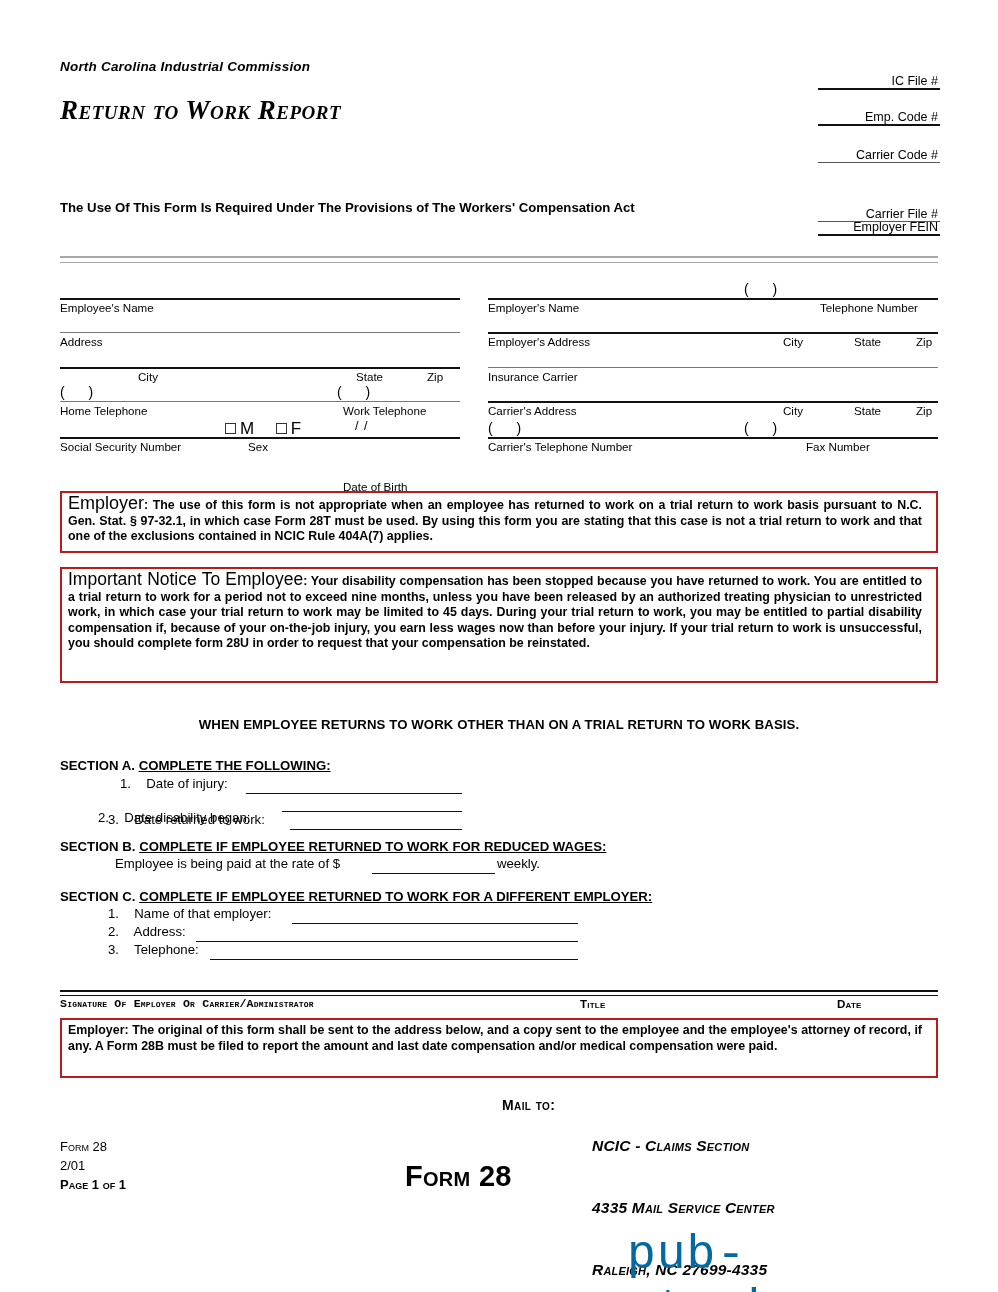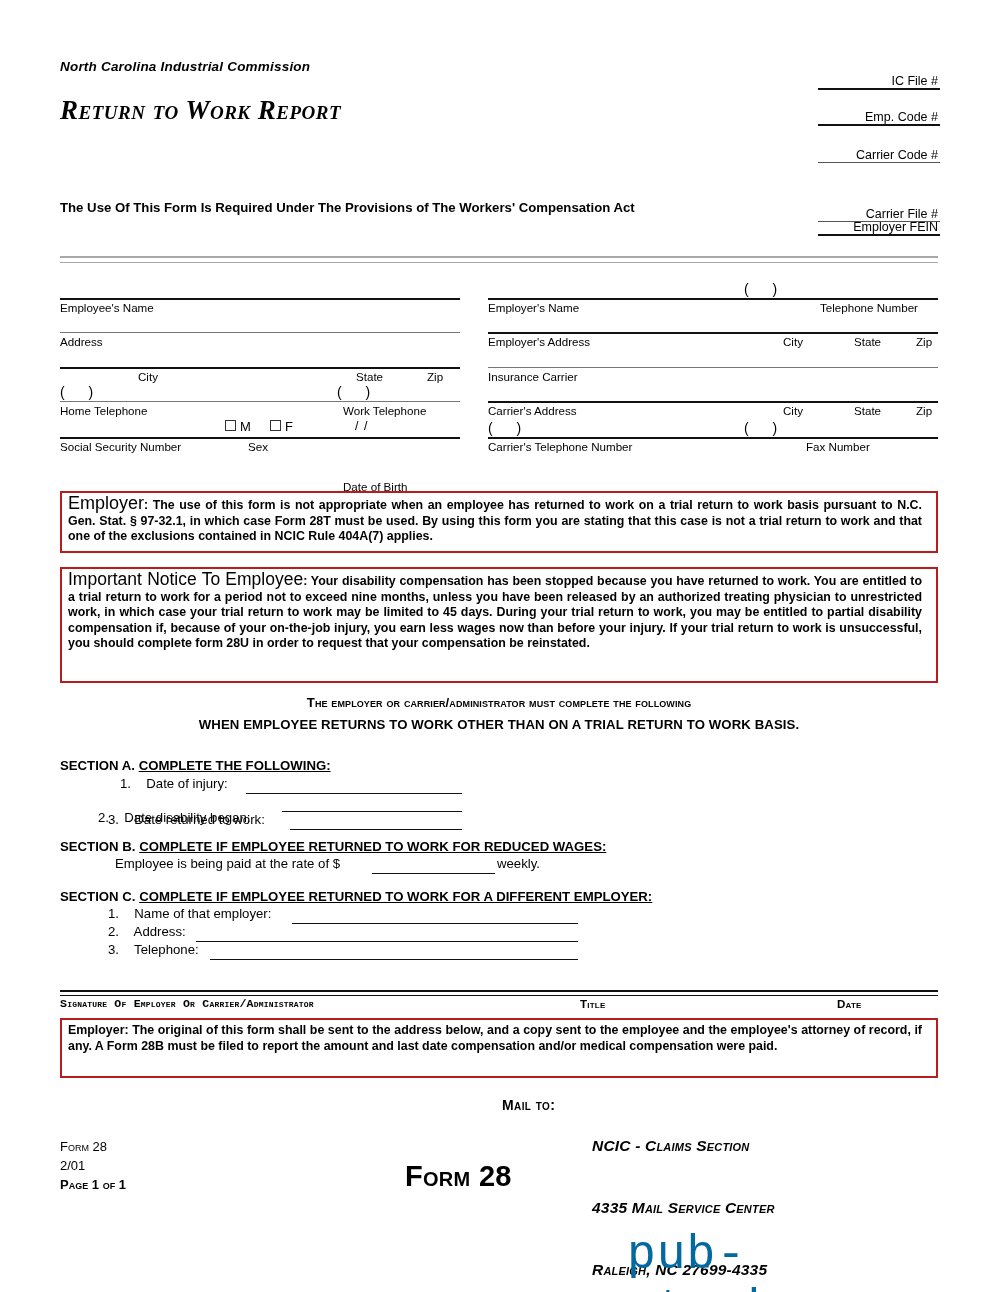--- a/index.html
+++ b/index.html
@@ -86,21 +86,21 @@
     top: 3px;
   }
   .paren {
     position: absolute;
     font-size: 14px;
     top: -17px;
     letter-spacing: 10px;
   }
   .sexbox {
     position: absolute;
-    font-size: 13px;
+    font-size: 17px;
     top: -18px;
   }
   .sexbox .bx {
     display: inline-block;
     width: 9px; height: 9px;
     border: 1px solid #333;
     margin-right: 4px;
     vertical-align: 0px;
   }
   .dob {
@@ -321,21 +321,20 @@
   </div>
 
   <div class="notice" style="left:60px; top:491px; width:878px; height:62px;">
     <p><span class="big">Employer</span><span>: The use of this form is not appropriate when an employee has returned to work on a trial return to work basis pursuant to N.C. Gen. Stat. § 97-32.1, in which case Form 28T must be used.  By using this form you are stating that this case is not a trial return to work and that one of the exclusions contained in NCIC Rule 404A(7) applies.</span></p>
   </div>
 
   <div class="notice" style="left:60px; top:567px; width:878px; height:116px;">
     <p><span class="big2">Important Notice To Employee</span><span>: Your disability compensation has been stopped because you have returned to work.  You are entitled to a trial return to work for a period not to exceed nine months, unless you have been released by an authorized treating physician to unrestricted work, in which case your trial return to work may be limited to 45 days.  During your trial return to work, you may be entitled to partial disability compensation if, because of your on-the-job injury, you earn less wages now than before your injury.  If your trial return to work is unsuccessful, you should complete form 28U in order to request that your compensation be reinstated.</span></p>
   </div>
 
-  <div class="mustline" style="top:695px;">The employer or carrier/administrator must complete the following</div>
   <div class="mustline l2" style="top:717px;">WHEN EMPLOYEE RETURNS TO WORK  OTHER THAN ON A TRIAL RETURN TO WORK BASIS.</div>
 
   <div class="sec-head" style="top:758px;">
     <span>SECTION A.</span>
     <span class="u">COMPLETE THE FOLLOWING:</span>
   </div>
   <div class="item" style="left:120px; top:776px;">
     <span>1.</span>
     <span style="display:inline-block;width:8px"></span>
     <span>Date of injury:</span>

